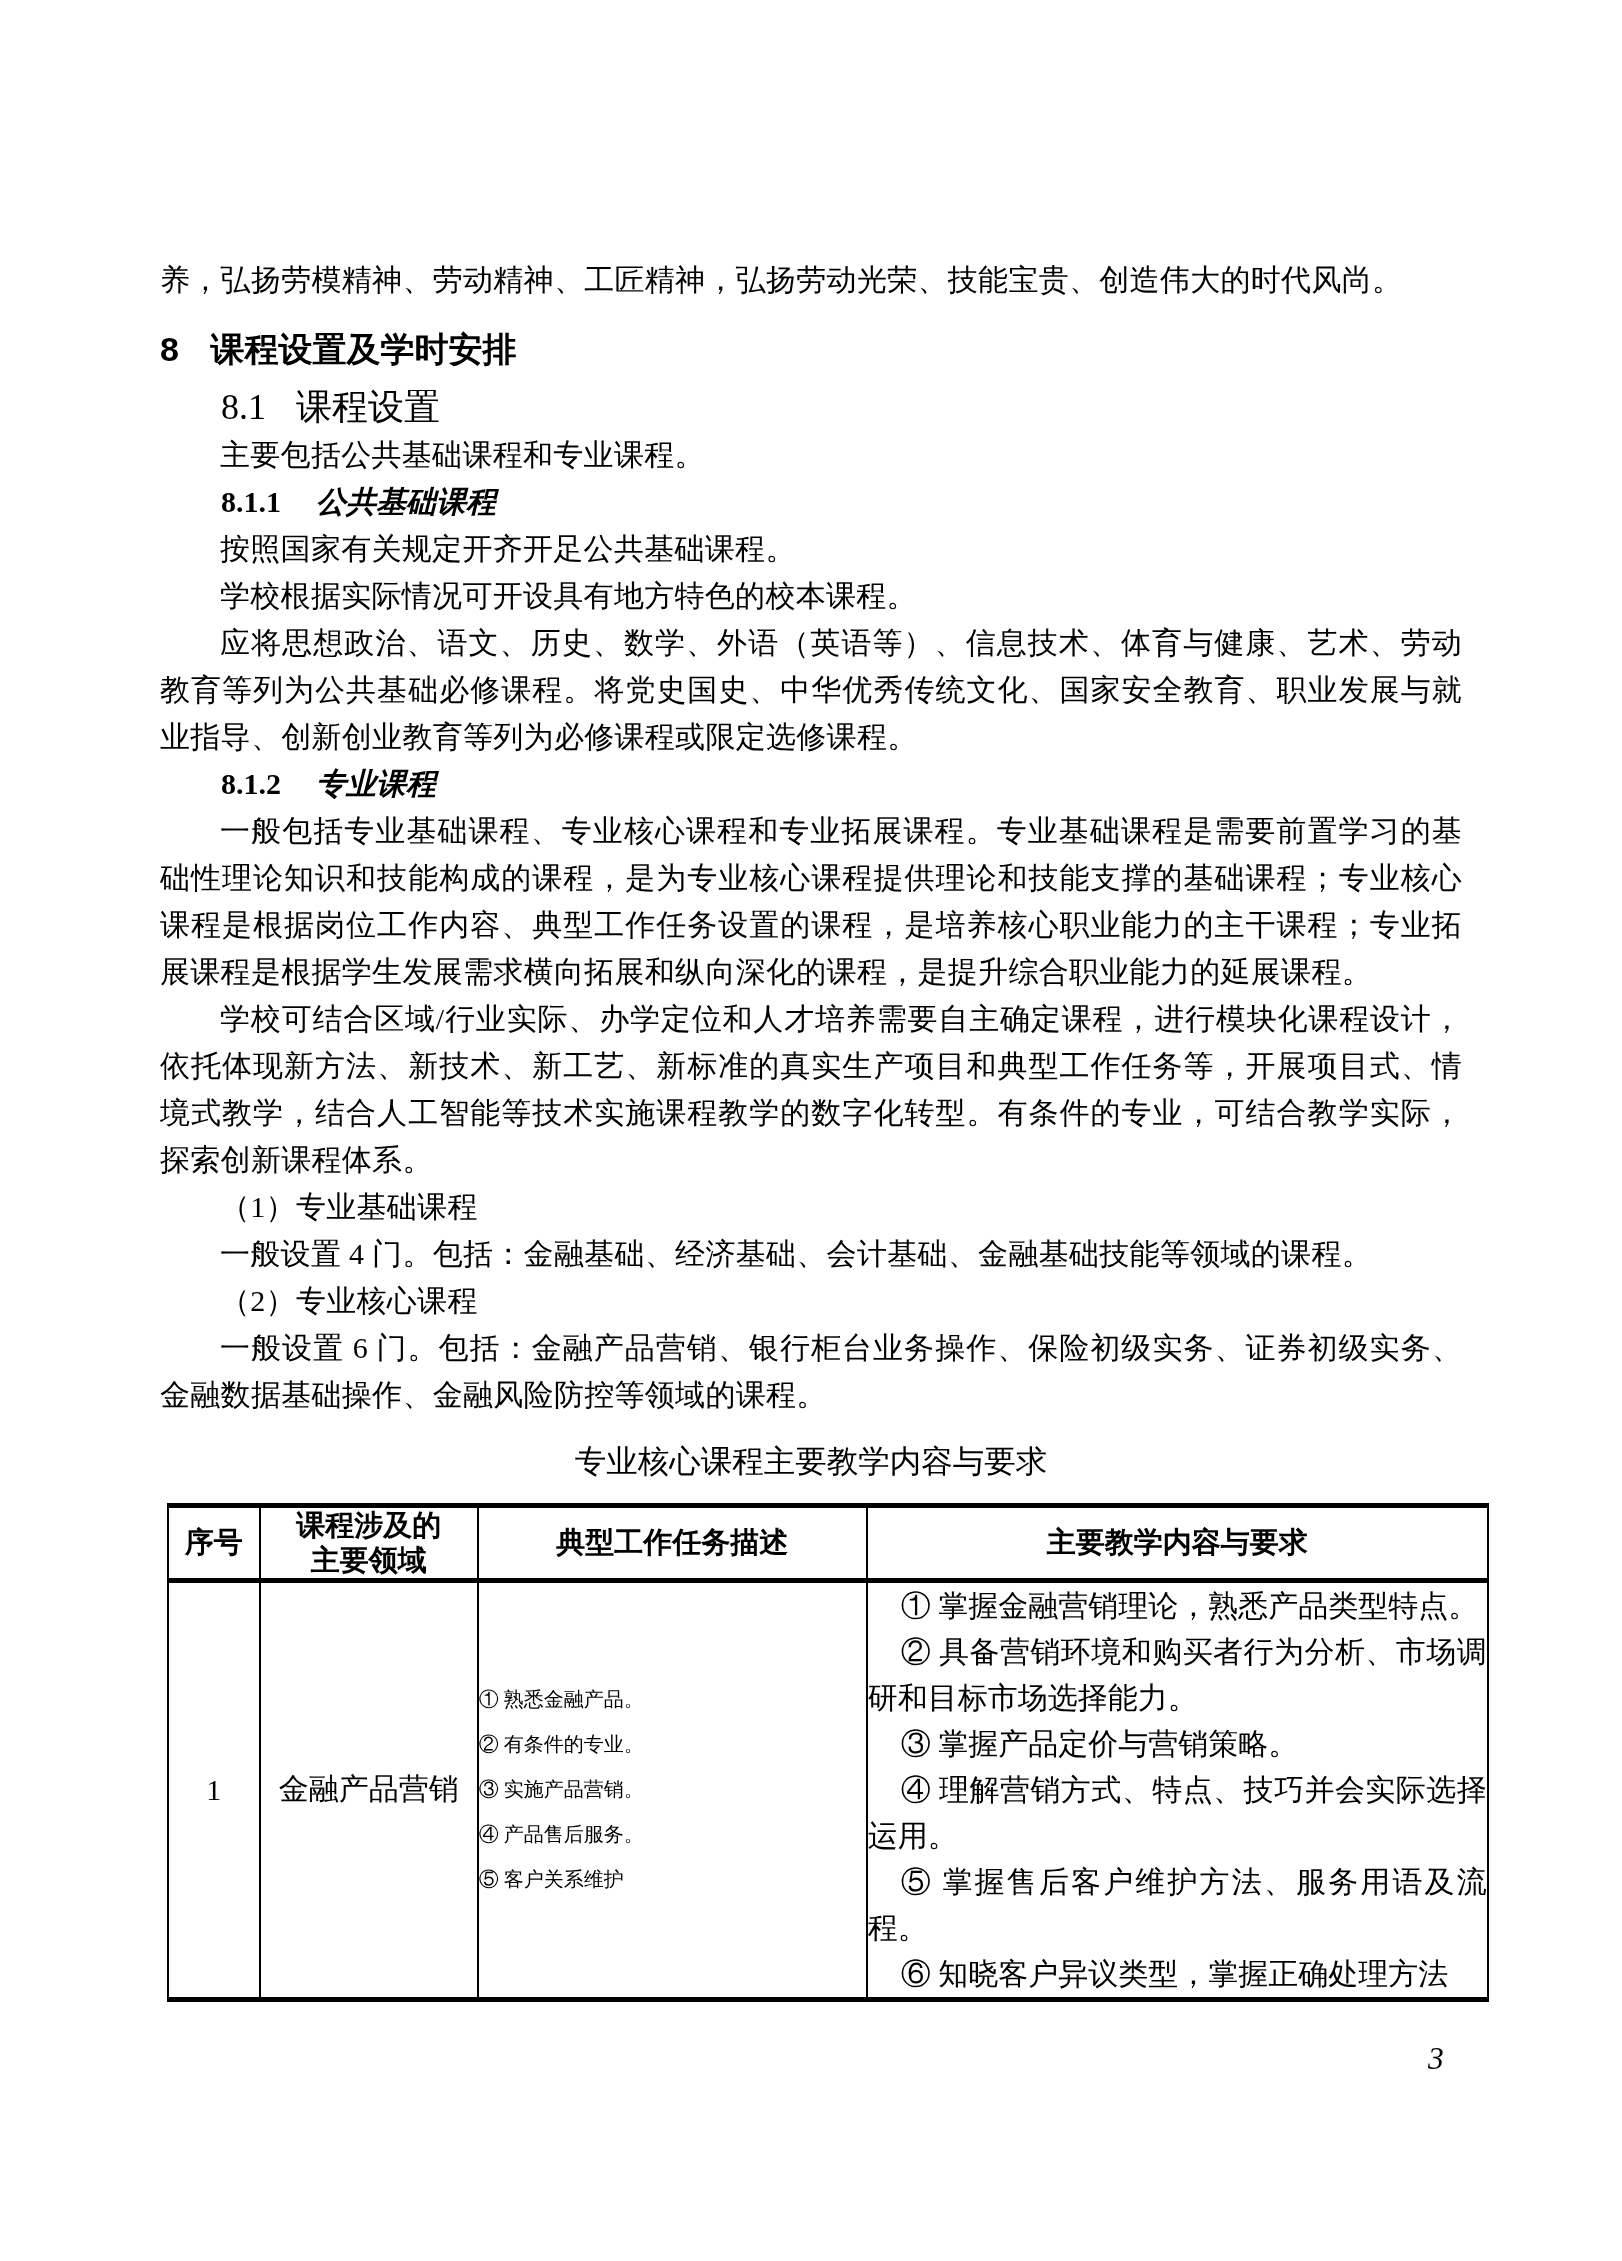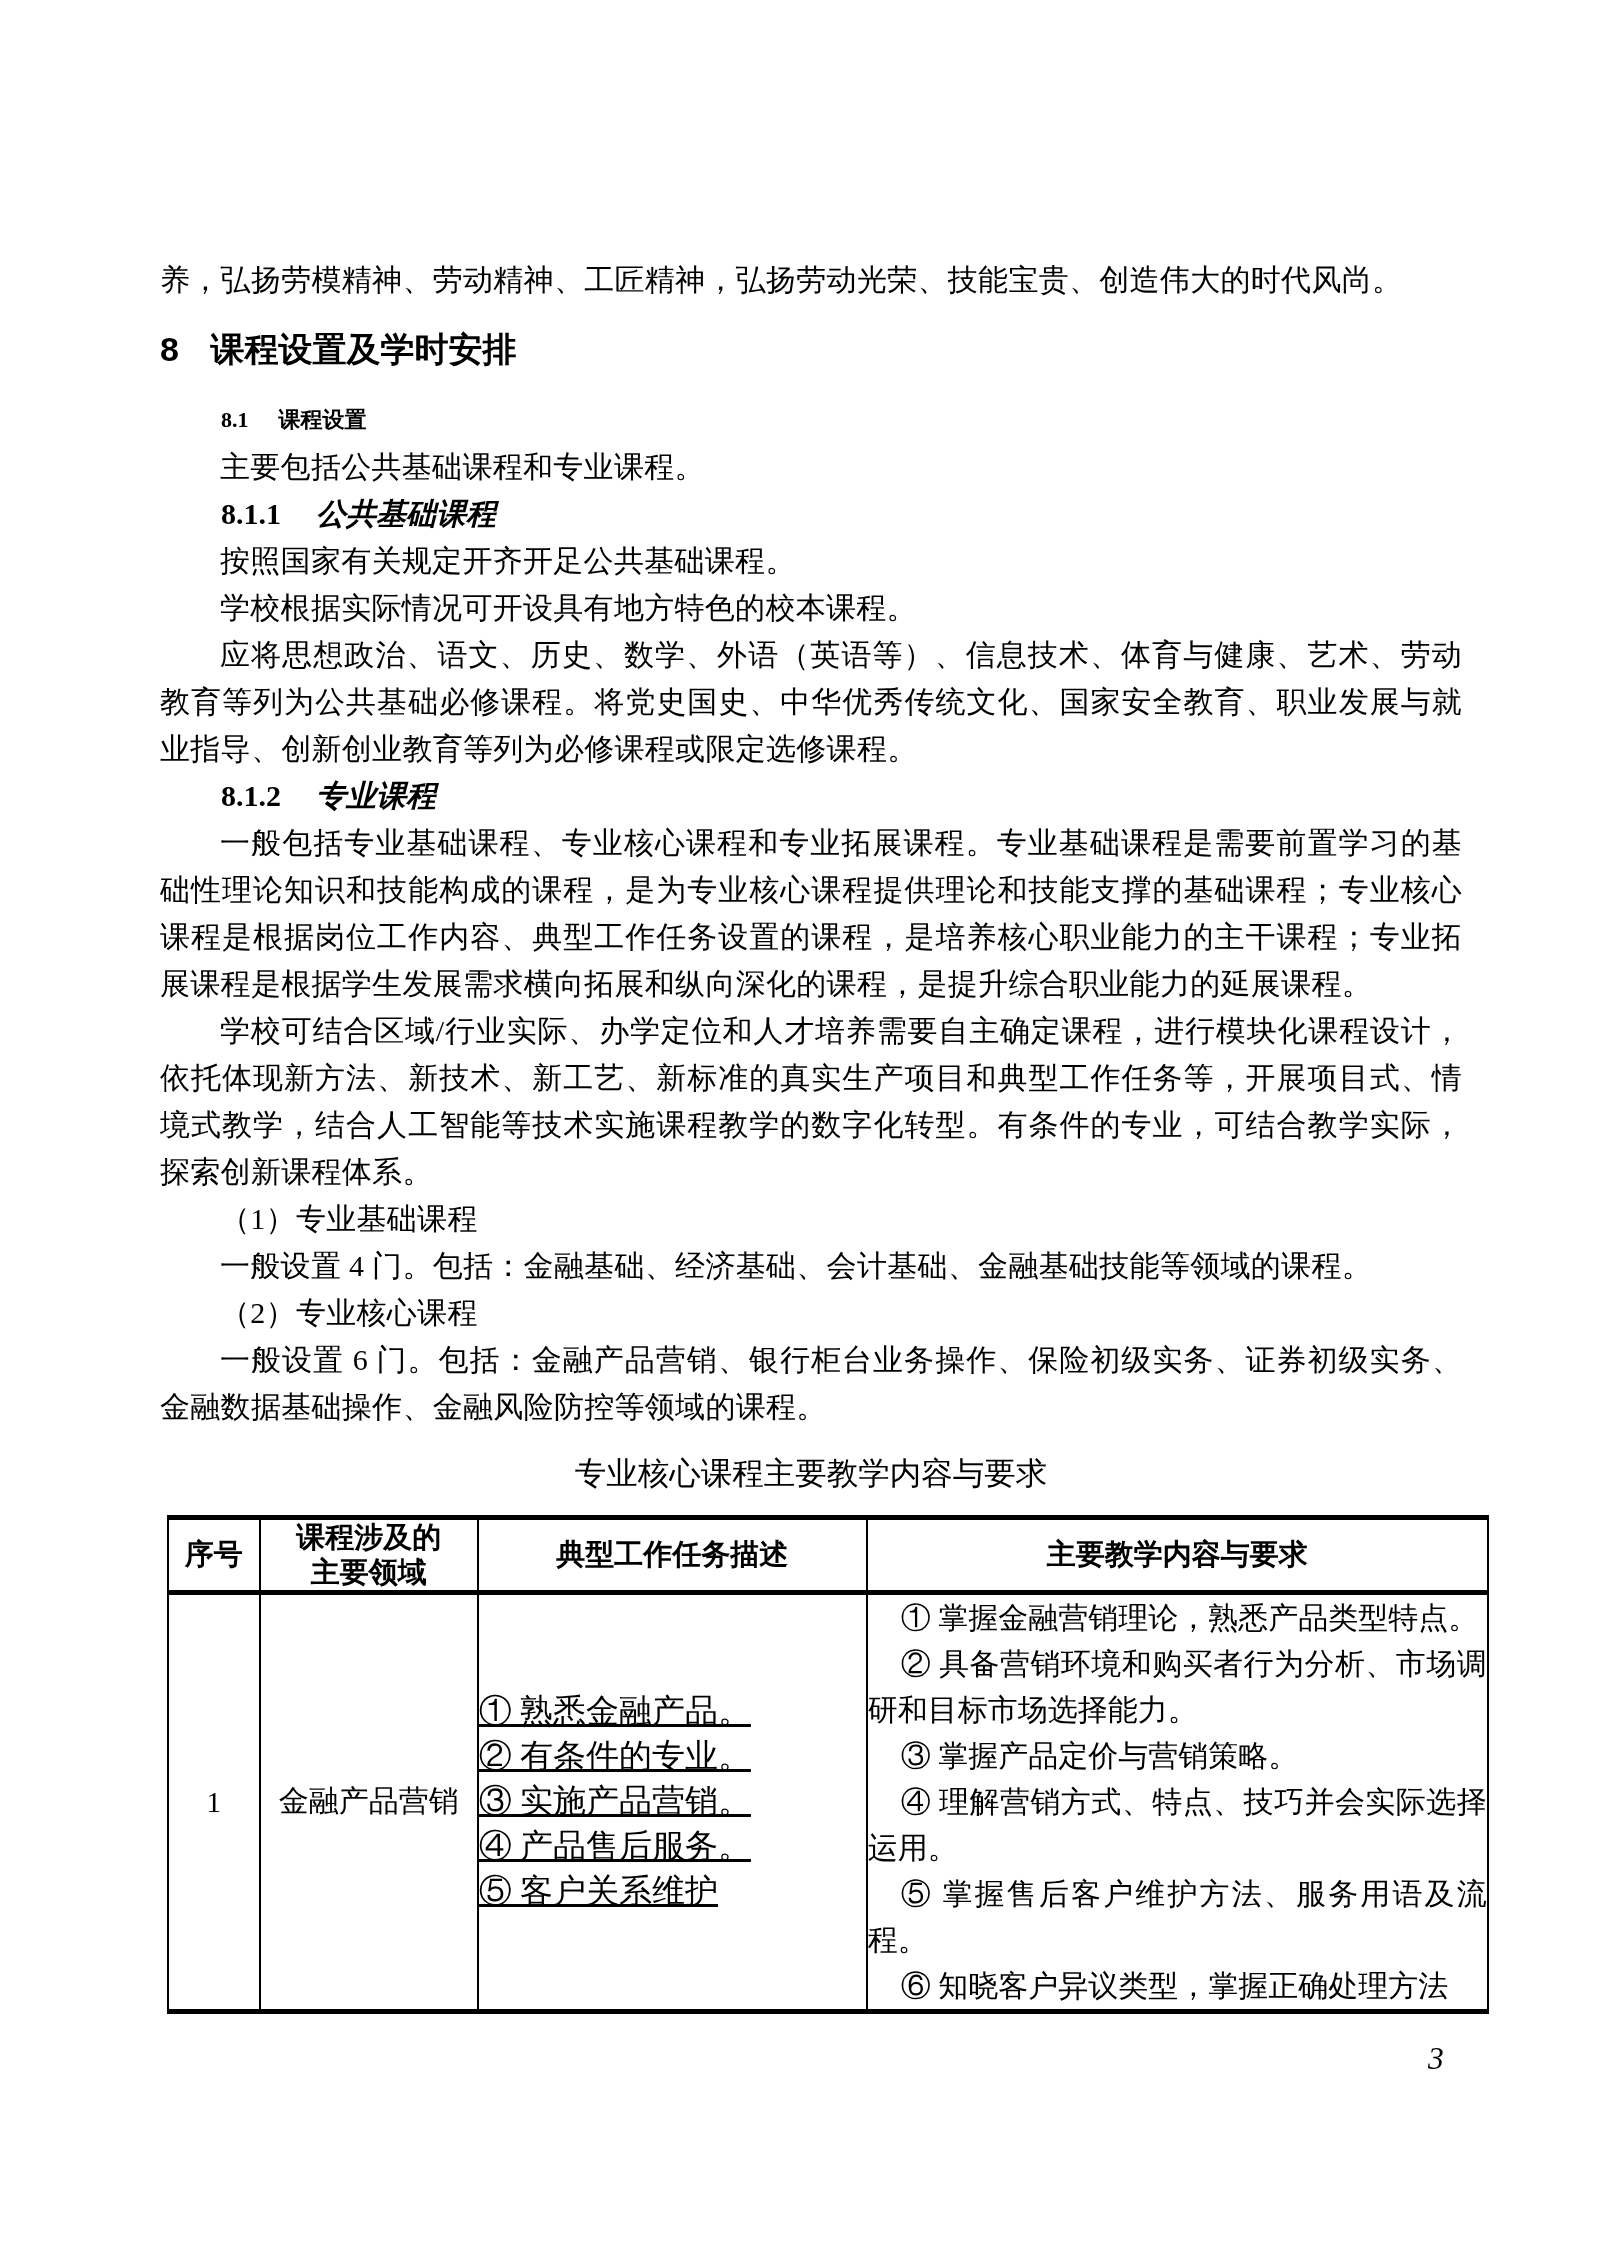--- a/index.html
+++ b/index.html
@@ -26,23 +26,23 @@
   p.indent{ text-indent:2em; }
   .chapter-heading{
     margin:20px 0 0 0;
     font-family:"Liberation Sans","DejaVu Sans",sans-serif;
     font-weight:bold;
     font-size:34px;
     line-height:52px;
   }
   .chapter-heading .num{ margin-right:31.5px; }
   .section-heading{
-    margin:21px 0 0 61px;
-    font-weight:bold;
-    font-size:22px;
+    margin:9px 0 0 61px;
+    font-weight:normal;
+    font-size:36px;
     line-height:47px;
   }
   .section-heading .num{ margin-right:30px; font-family:"Liberation Serif","DejaVu Serif",serif; }
   .subsection-heading{
     margin:0 0 0 61px;
     font-size:30px;
     line-height:47px;
     font-weight:600;
   }
   .subsection-heading .num{ margin-right:35px; font-style:normal; }
@@ -81,22 +81,21 @@
   }
   th .wrap-narrow{ display:inline-block; width:153px; }
   td.cell-seq, td.cell-area{
     text-align:center;
     vertical-align:middle;
     font-size:30px;
   }
   td.cell-tasks{
     vertical-align:middle;
     padding-left:39px;
-    font-size:33px;
-    text-decoration:underline;
+    font-size:20px;
   }
   td.cell-tasks .task{ line-height:45px; }
   td.cell-reqs{
     vertical-align:top;
     padding:5.6px 11.2px 0 14.6px;
     height:366px;
   }
   td.cell-reqs p{
     margin:0;
     font-size:30px;

